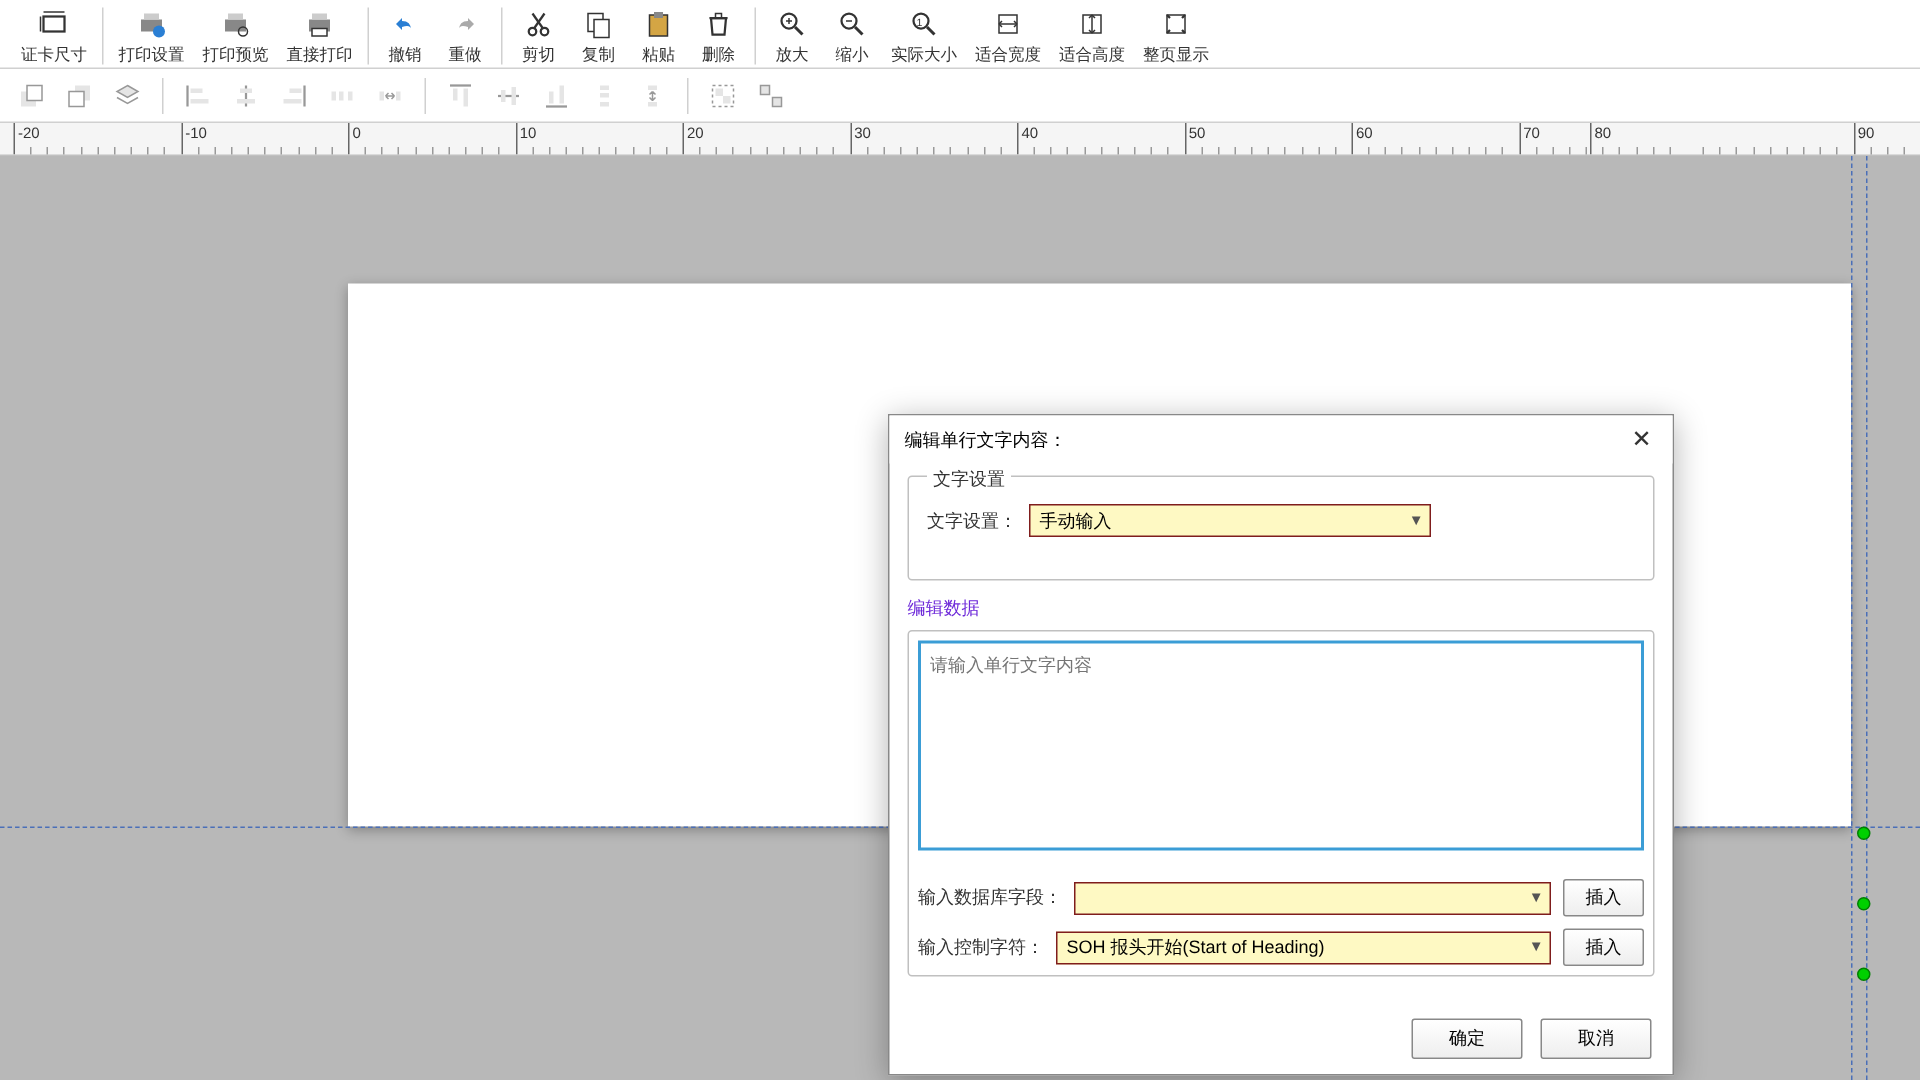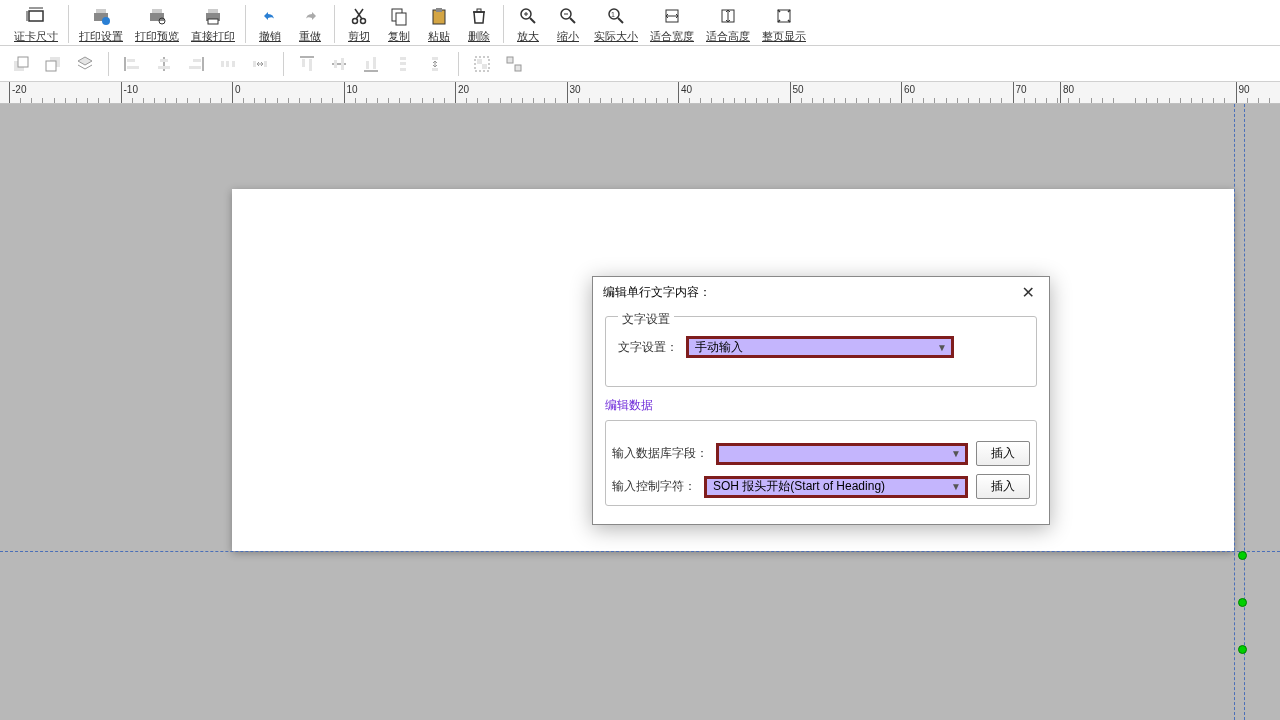--- a/index.html
+++ b/index.html
@@ -2,21 +2,21 @@
 <html><head>
 <meta charset="utf-8">
 <style>
 * { margin: 0; padding: 0; box-sizing: border-box; font-family: "Microsoft YaHei", sans-serif; }
 body { background: #fff; width: 1280px; height: 720px; overflow: hidden; }
 
 
 .toolbar { display: flex; align-items: flex-start; padding: 3px 8px; gap: 0; border-bottom: 1px solid #d0d0d0; background: #fff; height: 46px; }
 .tool-btn { display: flex; flex-direction: column; align-items: center; justify-content: center; padding: 2px 6px; cursor: pointer; min-width: 40px; }
 .tool-icon { width: 22px; height: 22px; display: flex; align-items: center; justify-content: center; }
-.tool-label { font-size: 11px; color: #333; margin-top: 2px; white-space: nowrap; text-decoration: underline; }
+.tool-label { font-size: 11px; color: #333; margin-top: 2px; white-space: nowrap; }
 .sep { width: 1px; height: 38px; background: #d0d0d0; margin: 2px 4px; }
 
 
 .toolbar2 { display: flex; align-items: center; padding: 4px 8px; gap: 6px; border-bottom: 1px solid #d0d0d0; background: #fff; height: 36px; }
 .tb2-btn { width: 26px; height: 26px; display: flex; align-items: center; justify-content: center; cursor: pointer; opacity: 0.5; }
 .tb2-sep { width: 1px; height: 24px; background: #d0d0d0; margin: 0 4px; }
 
 
 .ruler { height: 22px; background: #f5f5f5; border-bottom: 1px solid #c0c0c0; position: relative; overflow: hidden; font-size: 10px; }
 .ruler-tick { position: absolute; top: 0; height: 100%; }
@@ -34,21 +34,21 @@
 
 .dialog { position: absolute; background: #fff; border: 1px solid #888; box-shadow: 0 4px 20px rgba(0,0,0,0.3); }
 .dlg-title { display: flex; justify-content: space-between; align-items: center; padding: 6px 10px; font-size: 12px; background: #fff; }
 .dlg-close { cursor: pointer; font-size: 16px; color: #333; padding: 0 4px; }
 .dlg-body { padding: 8px 12px; }
 .fieldset { border: 1px solid #c0c0c0; border-radius: 3px; padding: 10px 12px; margin-bottom: 10px; }
 .fieldset-label { font-size: 12px; color: #333; position: relative; top: -18px; background: #fff; padding: 0 4px; display: inline-block; }
 .fieldset-inner { position: relative; top: -10px; }
 .row { display: flex; align-items: center; gap: 8px; margin-bottom: 8px; }
 .row-label { font-size: 12px; color: #333; white-space: nowrap; }
-.combo { flex: 1; border: 3px solid #7f1d1d; height: 22px; display: flex; align-items: center; padding: 0 6px; font-size: 12px; background: #c4b5fd; position: relative; }
+.combo { flex: 1; border: 1px solid #7f1d1d; height: 22px; display: flex; align-items: center; padding: 0 6px; font-size: 12px; background: #fef9c3; position: relative; }
 .combo-arrow { position: absolute; right: 4px; font-size: 10px; color: #555; }
 .textarea { width: 100%; height: 140px; border: 2px solid #3b9dd6; padding: 6px; font-size: 12px; resize: none; outline: none; }
 .btn { border: 1px solid #888; background: linear-gradient(#fff, #eee); padding: 3px 14px; font-size: 12px; cursor: pointer; border-radius: 2px; }
 .dlg-footer { display: flex; justify-content: flex-end; gap: 12px; padding: 10px 14px; }
 .section-label { font-size: 12px; color: #6d28d9; margin-bottom: 6px; }
 </style>
 </head>
 <body>
 
 <div class="toolbar">
@@ -463,53 +463,58 @@
 
 <div class="canvas-area">
   <div class="page" style="left:232px; top:85px; width:1002px; height:362px;"></div>
   <div class="guide-h" style="top:447px;"></div>
   <div class="guide-v" style="left:1234px;"></div>
   <div class="guide-v" style="left:1244px;"></div>
   <div class="handle" style="left:1238px; top:447px;"></div>
   <div class="handle" style="left:1238px; top:494px;"></div>
   <div class="handle" style="left:1238px; top:541px;"></div>
 
-  <div class="dialog" style="left:592px; top:172px; width:458px;">
+  <div class="dialog" style="left:592px; top:172px; width:524px;">
     <div class="dlg-title">
       <span>编辑单行文字内容：</span>
       <span class="dlg-close">✕</span>
     </div>
     <div class="dlg-body">
       <div class="fieldset">
         <span class="fieldset-label">文字设置</span>
         <div class="fieldset-inner">
           <div class="row">
             <span class="row-label">文字设置：</span>
             <div class="combo" style="max-width:268px;">
               <span>手动输入</span>
               <span class="combo-arrow">▼</span>
             </div>
           </div>
         </div>
       </div>
 
       <div class="section-label">编辑数据</div>
       <div class="fieldset" style="padding:6px;">
+        <textarea class="textarea" placeholder="请输入单行文字内容" style=""></textarea>
         <div class="row" style="margin-top:14px;">
           <span class="row-label">输入数据库字段：</span>
           <div class="combo">
             <span></span>
             <span class="combo-arrow">▼</span>
           </div>
           <button class="btn">插入</button>
         </div>
         <div class="row" style="margin-bottom:0;">
           <span class="row-label">输入控制字符：</span>
           <div class="combo">
             <span>SOH 报头开始(Start of Heading)</span>
             <span class="combo-arrow">▼</span>
           </div>
           <button class="btn">插入</button>
         </div>
       </div>
     </div>
+    <div class="dlg-footer">
+      <button class="btn" style="padding:4px 24px;">确定</button>
+      <button class="btn" style="padding:4px 24px;">取消</button>
+    </div>
   </div>
 </div>
 
 </body></html>

